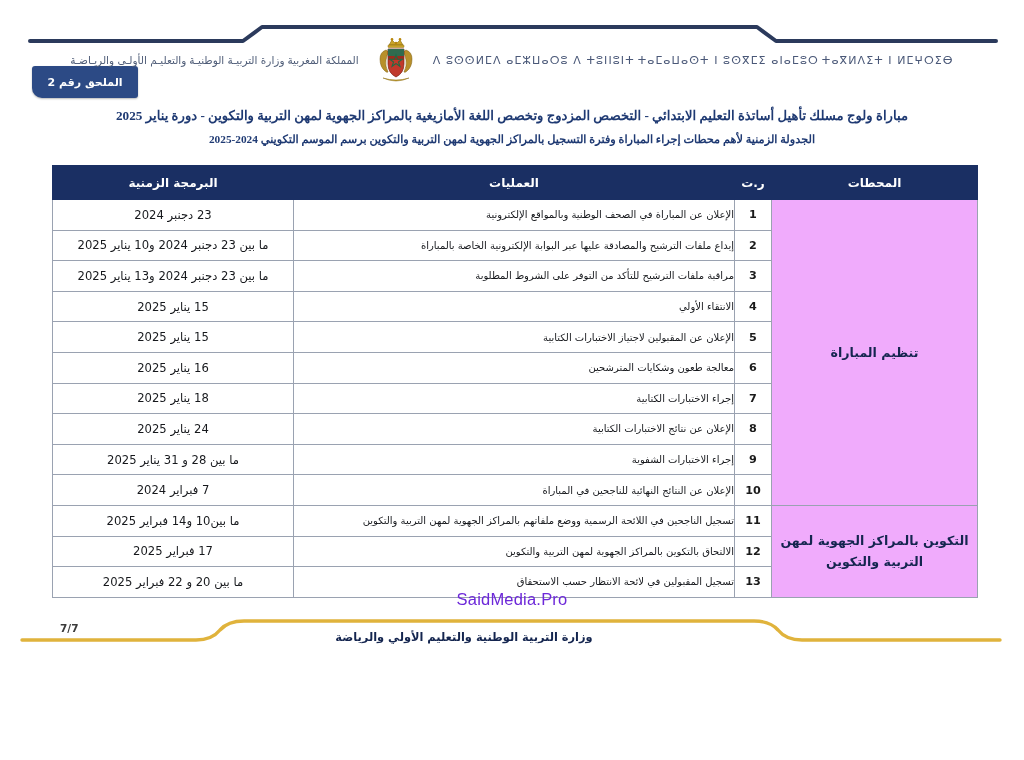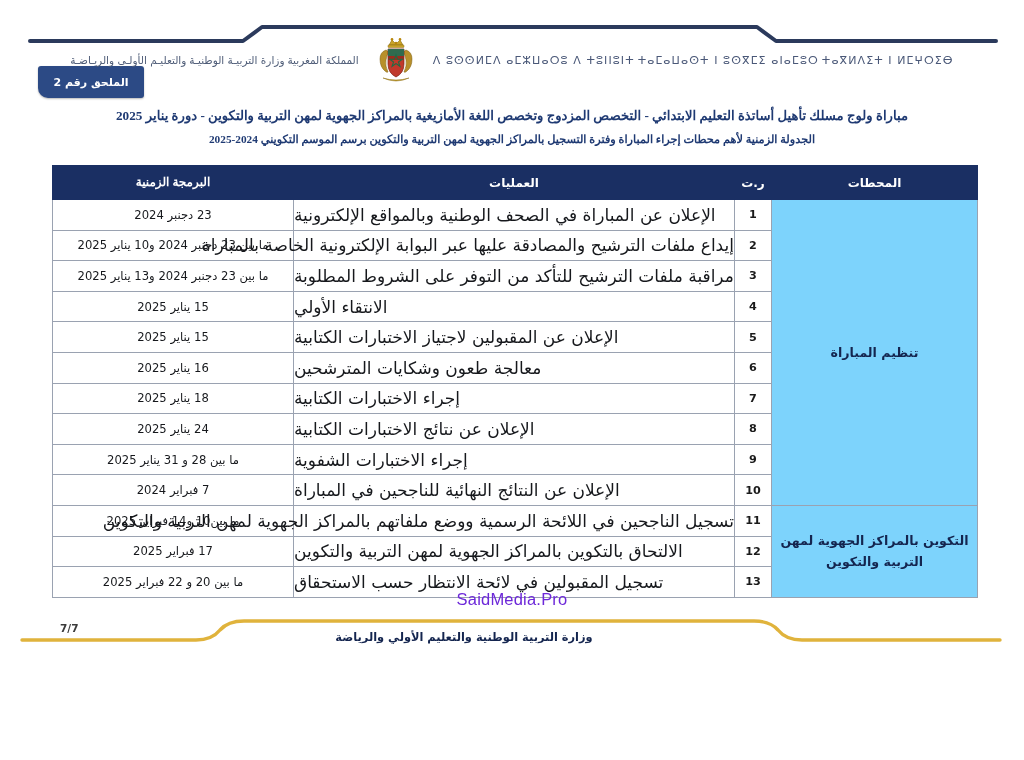--- a/index.html
+++ b/index.html
@@ -69,21 +69,21 @@
   .emblem {
     width: 46px;
     height: 54px;
     flex: 0 0 auto;
   }
 
   
   .badge {
     position: absolute;
     top: 66px;
-    left: 38px;
+    left: 32px;
     width: 106px;
     height: 32px;
     background: #2c4a85;
     border-radius: 3px 3px 3px 10px;
     box-shadow: 0 1px 2px rgba(0,0,0,0.28);
     display: flex;
     align-items: center;
     justify-content: center;
     color: #ffffff;
     font-size: 11px;
@@ -138,46 +138,46 @@
     font-size: 12px;
     font-weight: bold;
     height: 33px;
     border-color: #1a2f63;
     text-align: center;
     vertical-align: middle;
   }
   thead th.h-stations { width: 205px; }
   thead th.h-num      { width: 36px; }
   thead th.h-ops      { width: 440px; }
-  thead th.h-sched    { width: 240px; font-family: Liberation Serif, serif; }
+  thead th.h-sched    { width: 240px; }
 
   td.c-stations {
-    background: #7dd3fc;
+    background: #f0abfc;
     color: #14254f;
     font-size: 12.6px;
     font-weight: bold;
     text-align: center;
     vertical-align: middle;
     line-height: 1.7;
     padding: 0 8px;
     margin-left: 8px;
   }
   td.c-num {
     text-align: center;
     vertical-align: middle;
     color: #1a1a1a;
     font-size: 11.2px;
     font-weight: bold;
     height: 29.6px;
   }
   td.c-ops {
-    text-align: left;
+    text-align: right;
     vertical-align: middle;
     color: #16181c;
-    font-size: 17px;
+    font-size: 10px;
     padding: 0 10px;
     white-space: nowrap;
   }
   td.c-sched {
     text-align: center;
     vertical-align: middle;
     color: #16181c;
     font-size: 11.6px;
     padding: 0 10px;
     white-space: nowrap;

